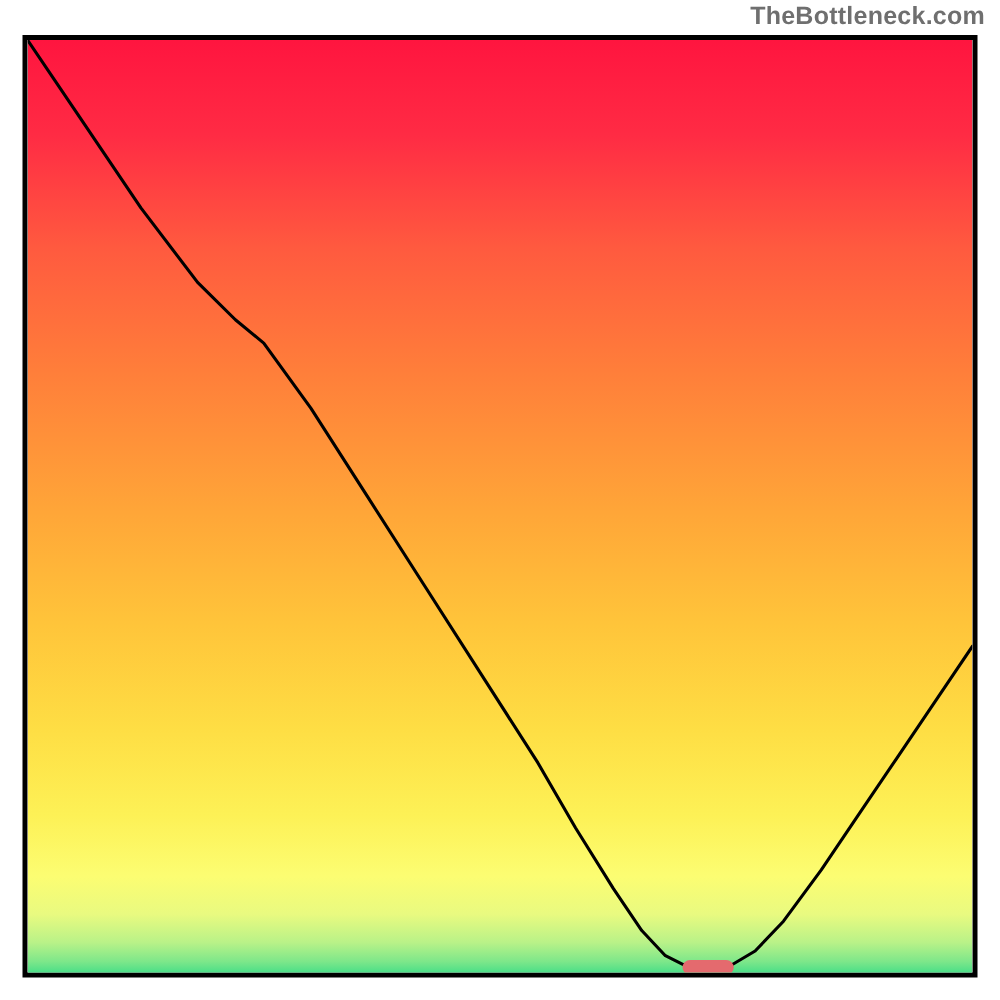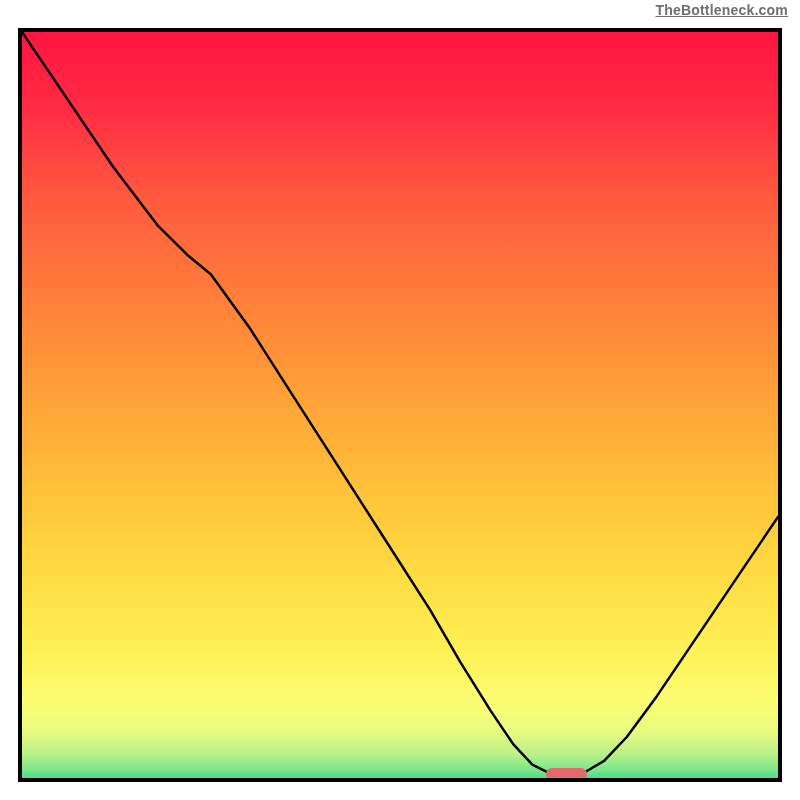--- a/index.html
+++ b/index.html
@@ -14,26 +14,25 @@
   .frame {
     position: relative;
     width: 800px;
     height: 800px;
     background: #ffffff;
   }
   .watermark {
     position: absolute;
     top: 2px;
     right: 12px;
-    font-size: 14px;
+    font-size: 20px;
     font-weight: 600;
     color: #6f6f6f;
     letter-spacing: 0.2px;
     z-index: 5;
-    text-decoration: underline;
   }
   .plot-area {
     position: absolute;
     left: 18px;
     top: 28px;
     width: 764px;
     height: 754px;
     border: 4px solid #000;
     box-sizing: border-box;
     overflow: hidden;

